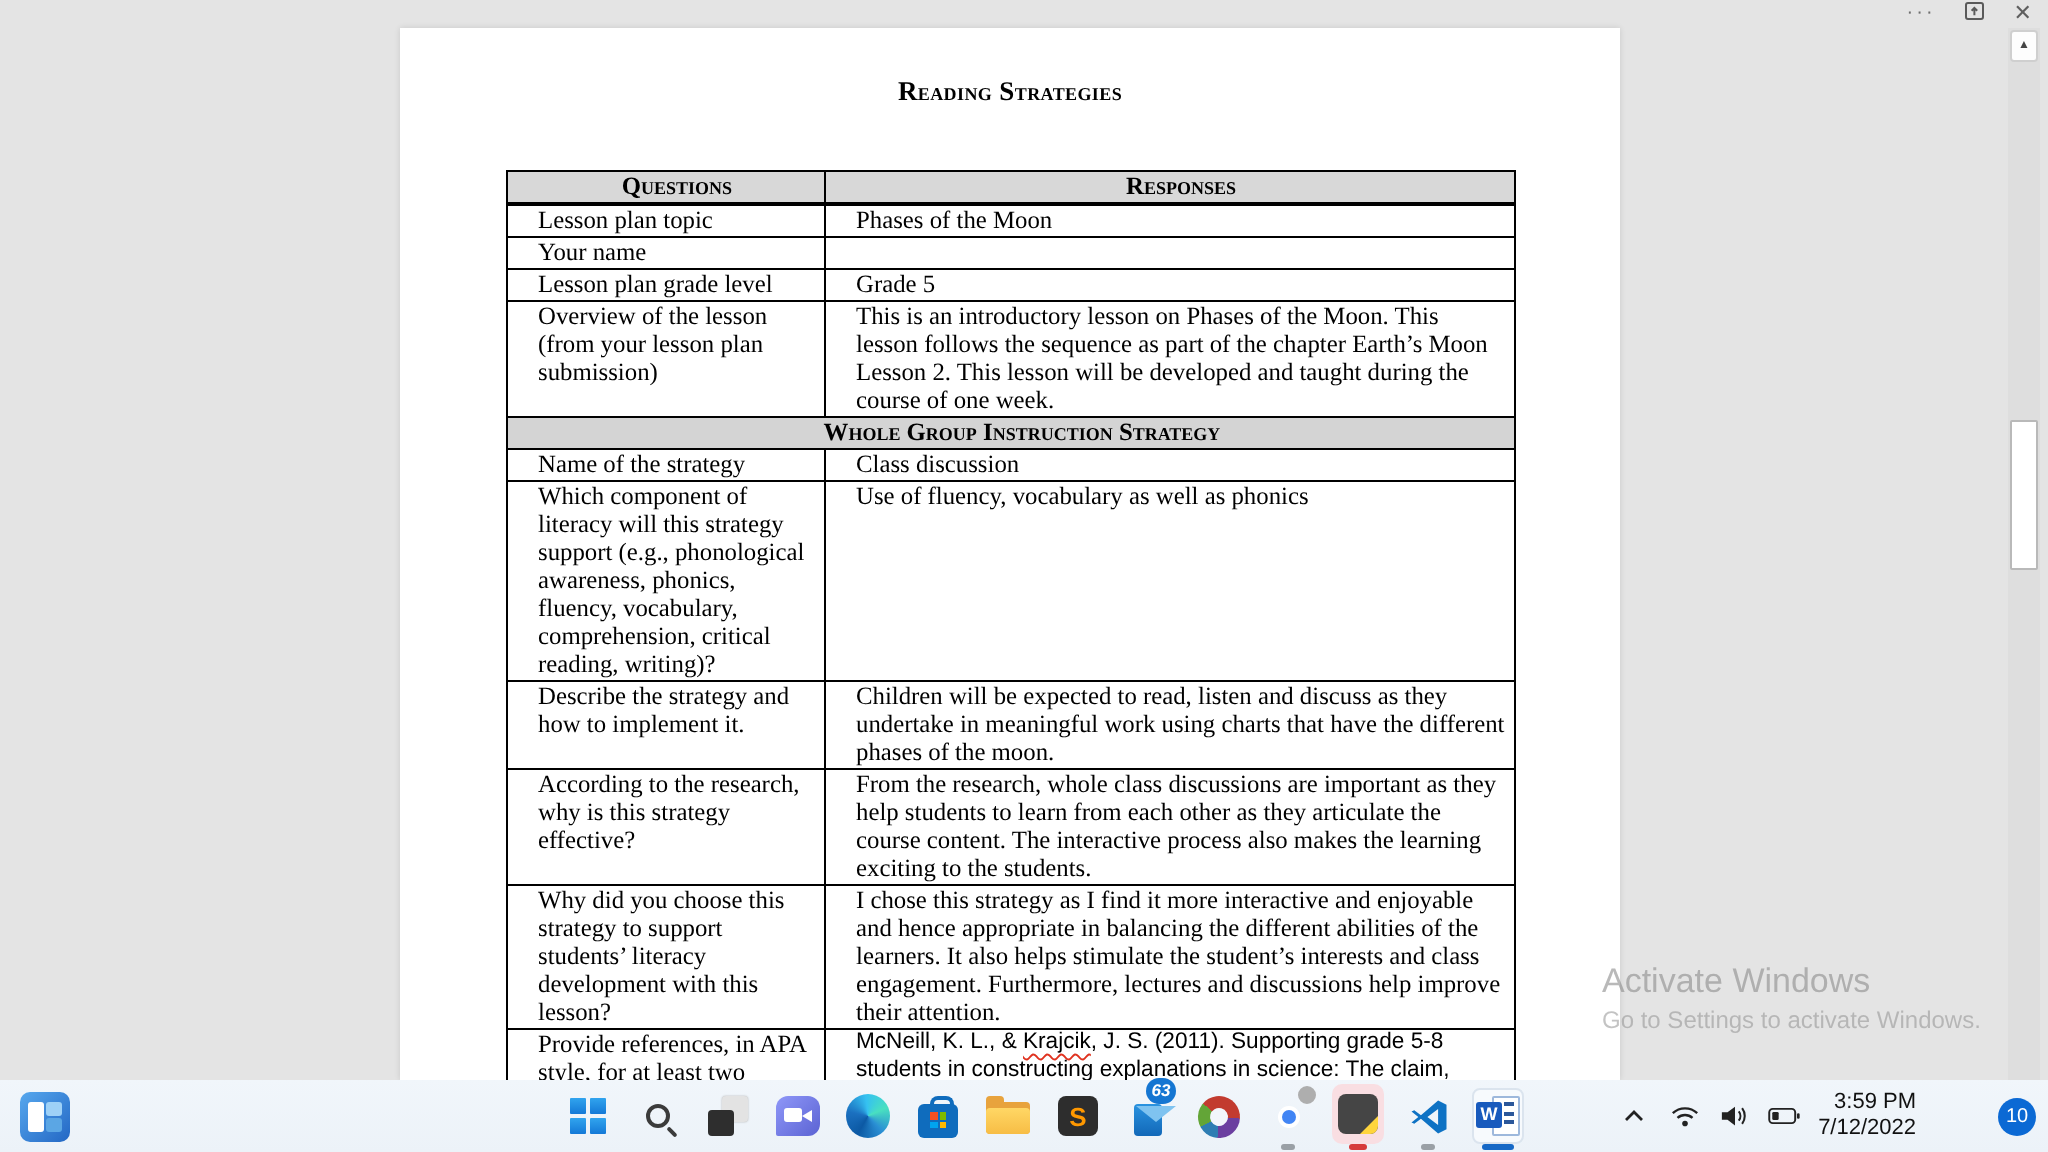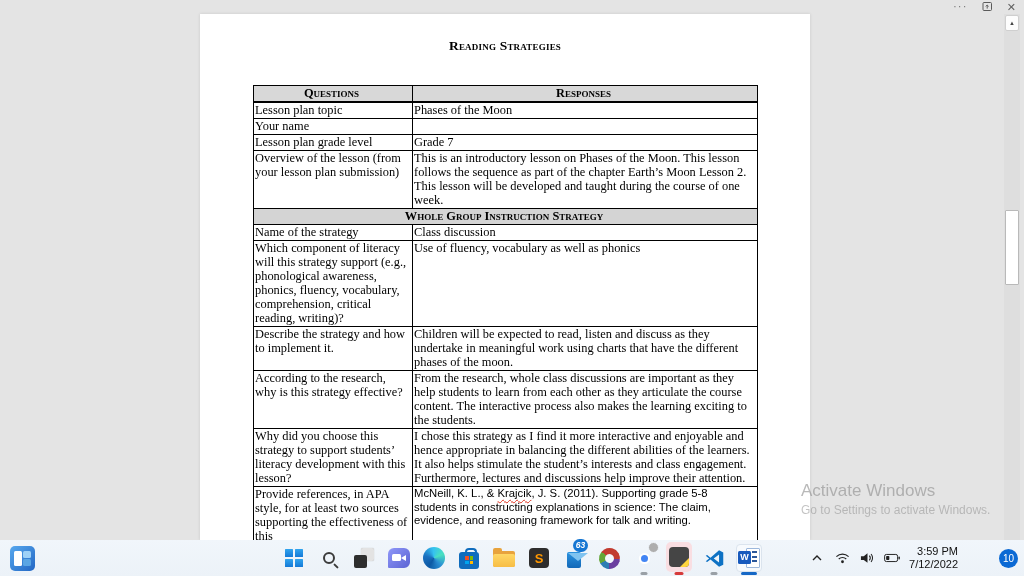--- a/index.html
+++ b/index.html
@@ -12,21 +12,21 @@
   .wc-dots { color:#6d6d6d; font-size:10px; letter-spacing:1.5px; line-height:14px; cursor:default; }
   .wc-x { color:#5f5f5f; font-size:11px; line-height:14px; cursor:default; }
 
   
   .page { position:absolute; left:200px; top:14px; width:610px; height:526px; background:#ffffff;
           box-shadow:0 0 3px rgba(0,0,0,0.12); overflow:hidden; font-family:"Liberation Serif", serif; }
   .doc-title { text-align:center; padding-top:24px; font-size:13.5px; font-weight:bold;
                font-variant:small-caps; letter-spacing:0.2px; color:#000; }
   table.qr { border-collapse:collapse; margin-left:53px; margin-top:31px; width:504px;
              font-size:12.4px; line-height:14px; color:#000; table-layout:fixed; }
-  table.qr td { border:1px solid #000; vertical-align:top; padding:0px 4px 1px 1px; }
+  table.qr td { border:1px solid #000; vertical-align:top; padding:0px 4px 1px 15px; }
   table.qr .c1 { width:159px; }
   table.qr .c2 { width:345px; }
   tr.thead td { background:#d8d8d8; text-align:center; font-weight:bold; font-variant:small-caps;
                 border-bottom-width:2px; }
   tr.section td { background:#d4d4d4; text-align:center; font-weight:bold; font-variant:small-caps; }
   .h15{height:15px}.h14{height:14px}.h57{height:57px}.h83{height:83px}
   .h42{height:42px}.h56{height:56px}.h54{height:54px}.h50{height:50px}
   td.ref-cell { font-family:"Liberation Sans", sans-serif; font-size:11.3px; line-height:13.5px; }
   .misspelled { text-decoration:underline wavy #e0321f 1px; text-underline-offset:2px;margin-top:22px; }
 
@@ -178,21 +178,21 @@
       <tr class="h14">
         <td class="c1">Lesson plan topic</td>
         <td class="c2">Phases of the Moon</td>
       </tr>
       <tr class="h14">
         <td class="c1">Your name</td>
         <td class="c2"></td>
       </tr>
       <tr class="h15">
         <td class="c1">Lesson plan grade level</td>
-        <td class="c2">Grade 7</td>
+        <td class="c2">Grade 5</td>
       </tr>
       <tr class="h57">
         <td class="c1">Overview of the lesson (from your lesson plan submission)</td>
         <td class="c2">This is an introductory lesson on Phases of the Moon. This lesson follows the sequence as part of the chapter Earth’s Moon Lesson 2. This lesson will be developed and taught during the course of one week.</td>
       </tr>
       <tr class="section h14">
         <td colspan="2">Whole Group Instruction Strategy</td>
       </tr>
       <tr class="h14">
         <td class="c1">Name of the strategy</td>

